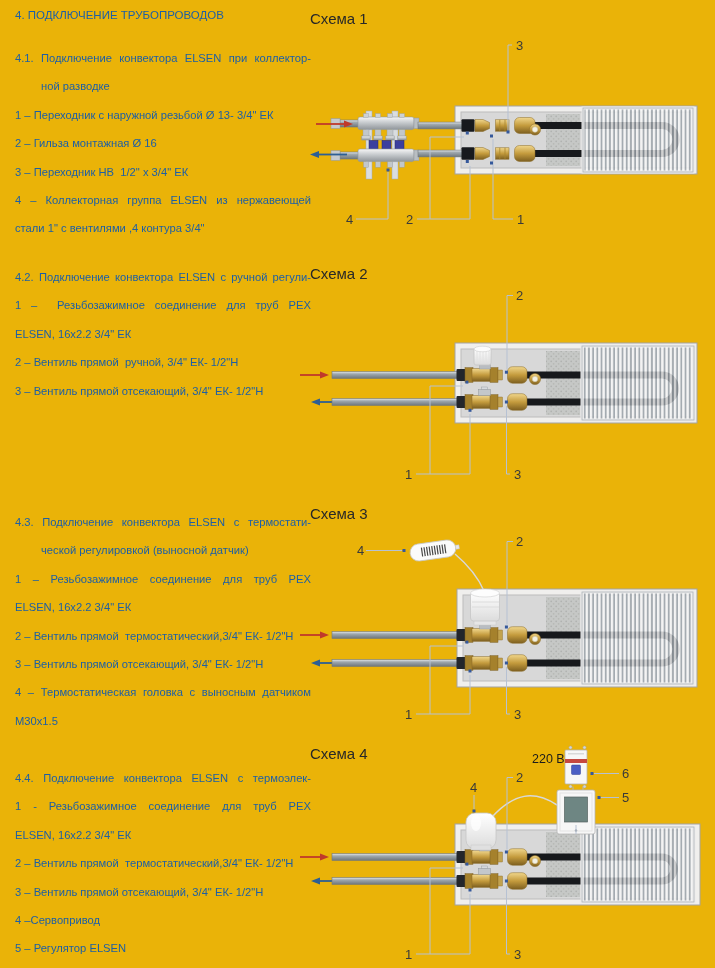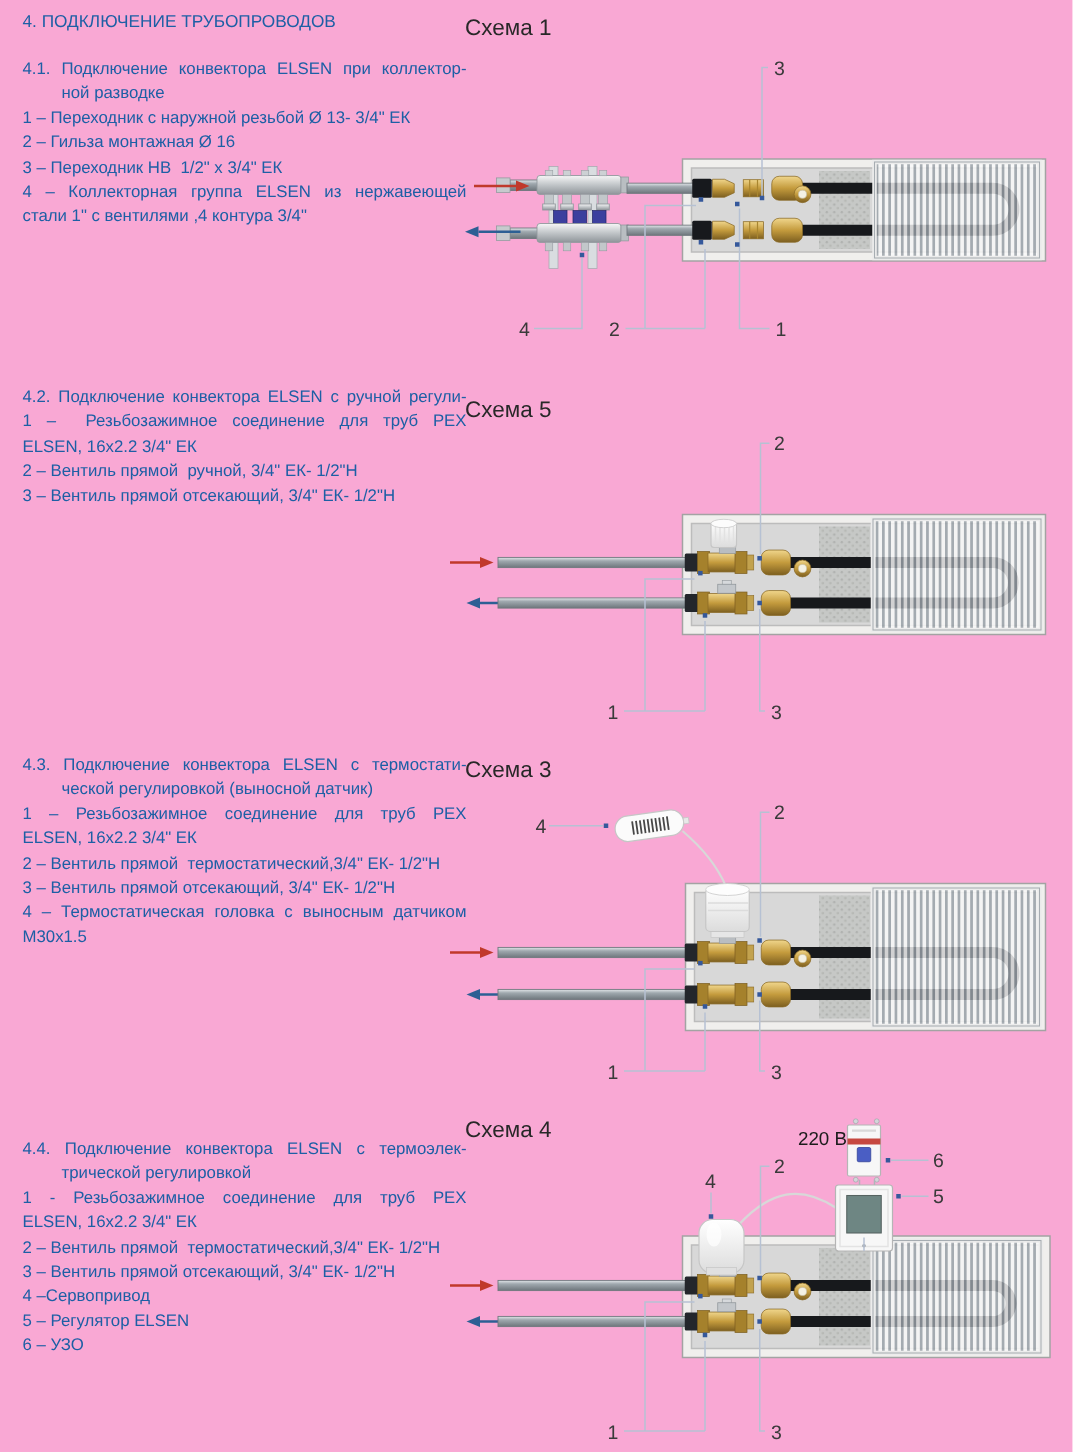--- a/index.html
+++ b/index.html
@@ -1,19 +1,19 @@
 <!DOCTYPE html>
 <html><head>
 <meta charset="utf-8">
 <style>
   html,body{margin:0;padding:0;background:#ffffff;}
-  .page{position:relative;width:715px;height:968px;background:#f9a8d4;font-family:"Liberation Sans",sans-serif;overflow:hidden;}
+  .page{position:relative;width:715px;height:968px;background:#eab308;font-family:"Liberation Sans",sans-serif;overflow:hidden;}
   .doc-title{position:absolute;left:15px;top:9px;font-size:11.5px;color:#1d5fa5;}
   .section{position:absolute;left:15px;width:296px;color:#1d5fa5;font-size:11.2px;line-height:16.4px;}
-  .tline{white-space:pre-wrap;}
+  .tline{white-space:pre-wrap;margin-top:12px;}
   .tline.indent{padding-left:26px;}
   .tline.just{text-align:justify;text-align-last:justify;}
   .scheme{position:absolute;left:300px;width:415px;height:240px;}
   .slabel{position:absolute;left:10px;top:10px;font-size:15px;color:#282828;}
   svg{display:block;}
   text.callout{font-family:"Liberation Sans",sans-serif;font-size:13px;fill:#3a3a3a;}
   text.volt{font-family:"Liberation Sans",sans-serif;font-size:12.5px;fill:#1c1c1c;}
   .leader{stroke:#b6c1d3;stroke-width:1;fill:none;}
   .dot{fill:#35589b;}
   .brass{fill:url(#gBrass);stroke:#8a6a26;stroke-width:0.5;}
@@ -116,21 +116,20 @@
       <div class="tline indent">ческой регулировкой (выносной датчик)</div>
       <div class="tline just">1 – Резьбозажимное соединение для труб PEX</div>
       <div class="tline">ELSEN, 16х2.2 3/4" ЕК</div>
       <div class="tline">2 – Вентиль прямой  термостатический,3/4" ЕК- 1/2"Н</div>
       <div class="tline">3 – Вентиль прямой отсекающий, 3/4" ЕК- 1/2"Н</div>
       <div class="tline just">4 – Термостатическая головка с выносным датчиком</div>
       <div class="tline">М30х1.5</div>
     </div>
   <div class="section" style="top:758px">
       <div class="tline just">4.4. Подключение конвектора ELSEN с термоэлек-</div>
-      <div class="tline indent">трической регулировкой</div>
       <div class="tline just">1 - Резьбозажимное соединение для труб PEX</div>
       <div class="tline">ELSEN, 16х2.2 3/4" ЕК</div>
       <div class="tline">2 – Вентиль прямой  термостатический,3/4" ЕК- 1/2"Н</div>
       <div class="tline">3 – Вентиль прямой отсекающий, 3/4" ЕК- 1/2"Н</div>
       <div class="tline">4 –Сервопривод</div>
       <div class="tline">5 – Регулятор ELSEN</div>
       <div class="tline">6 – УЗО</div>
     </div>
 
   <div class="scheme" style="top:0">
@@ -202,21 +201,21 @@
       <g>
         <path class="leader" d="M213,219 H193 V139"></path>
         <rect class="dot" x="190" y="134.5" width="3" height="3"></rect>
         <rect class="dot" x="190" y="161.5" width="3" height="3"></rect>
         <text class="callout" x="217" y="224">1</text>
       </g>
     </svg>
   </div>
 
   <div class="scheme" style="top:255px">
-    <span class="slabel">Схема 5</span>
+    <span class="slabel">Схема 2</span>
     <svg width="415" height="240" viewBox="0 0 415 240">
       <use href="#arrR" x="28" y="120"></use>
       <use href="#arrL" x="12" y="147"></use>
       <g>
         <rect x="155" y="88" width="242" height="80" class="boxout"></rect>
         <rect x="161" y="94" width="230" height="68" class="boxin"></rect>
         <rect x="246" y="96" width="34" height="64" fill="url(#pSpeck)"></rect>
         <rect x="32" y="116.6" width="126" height="6.8" class="pipe"></rect>
         <rect x="32" y="143.6" width="126" height="6.8" class="pipe"></rect>
         <path d="M225,120 H362 a13.5,13.5 0 0 1 0,27 H225" class="bpipe"></path>

